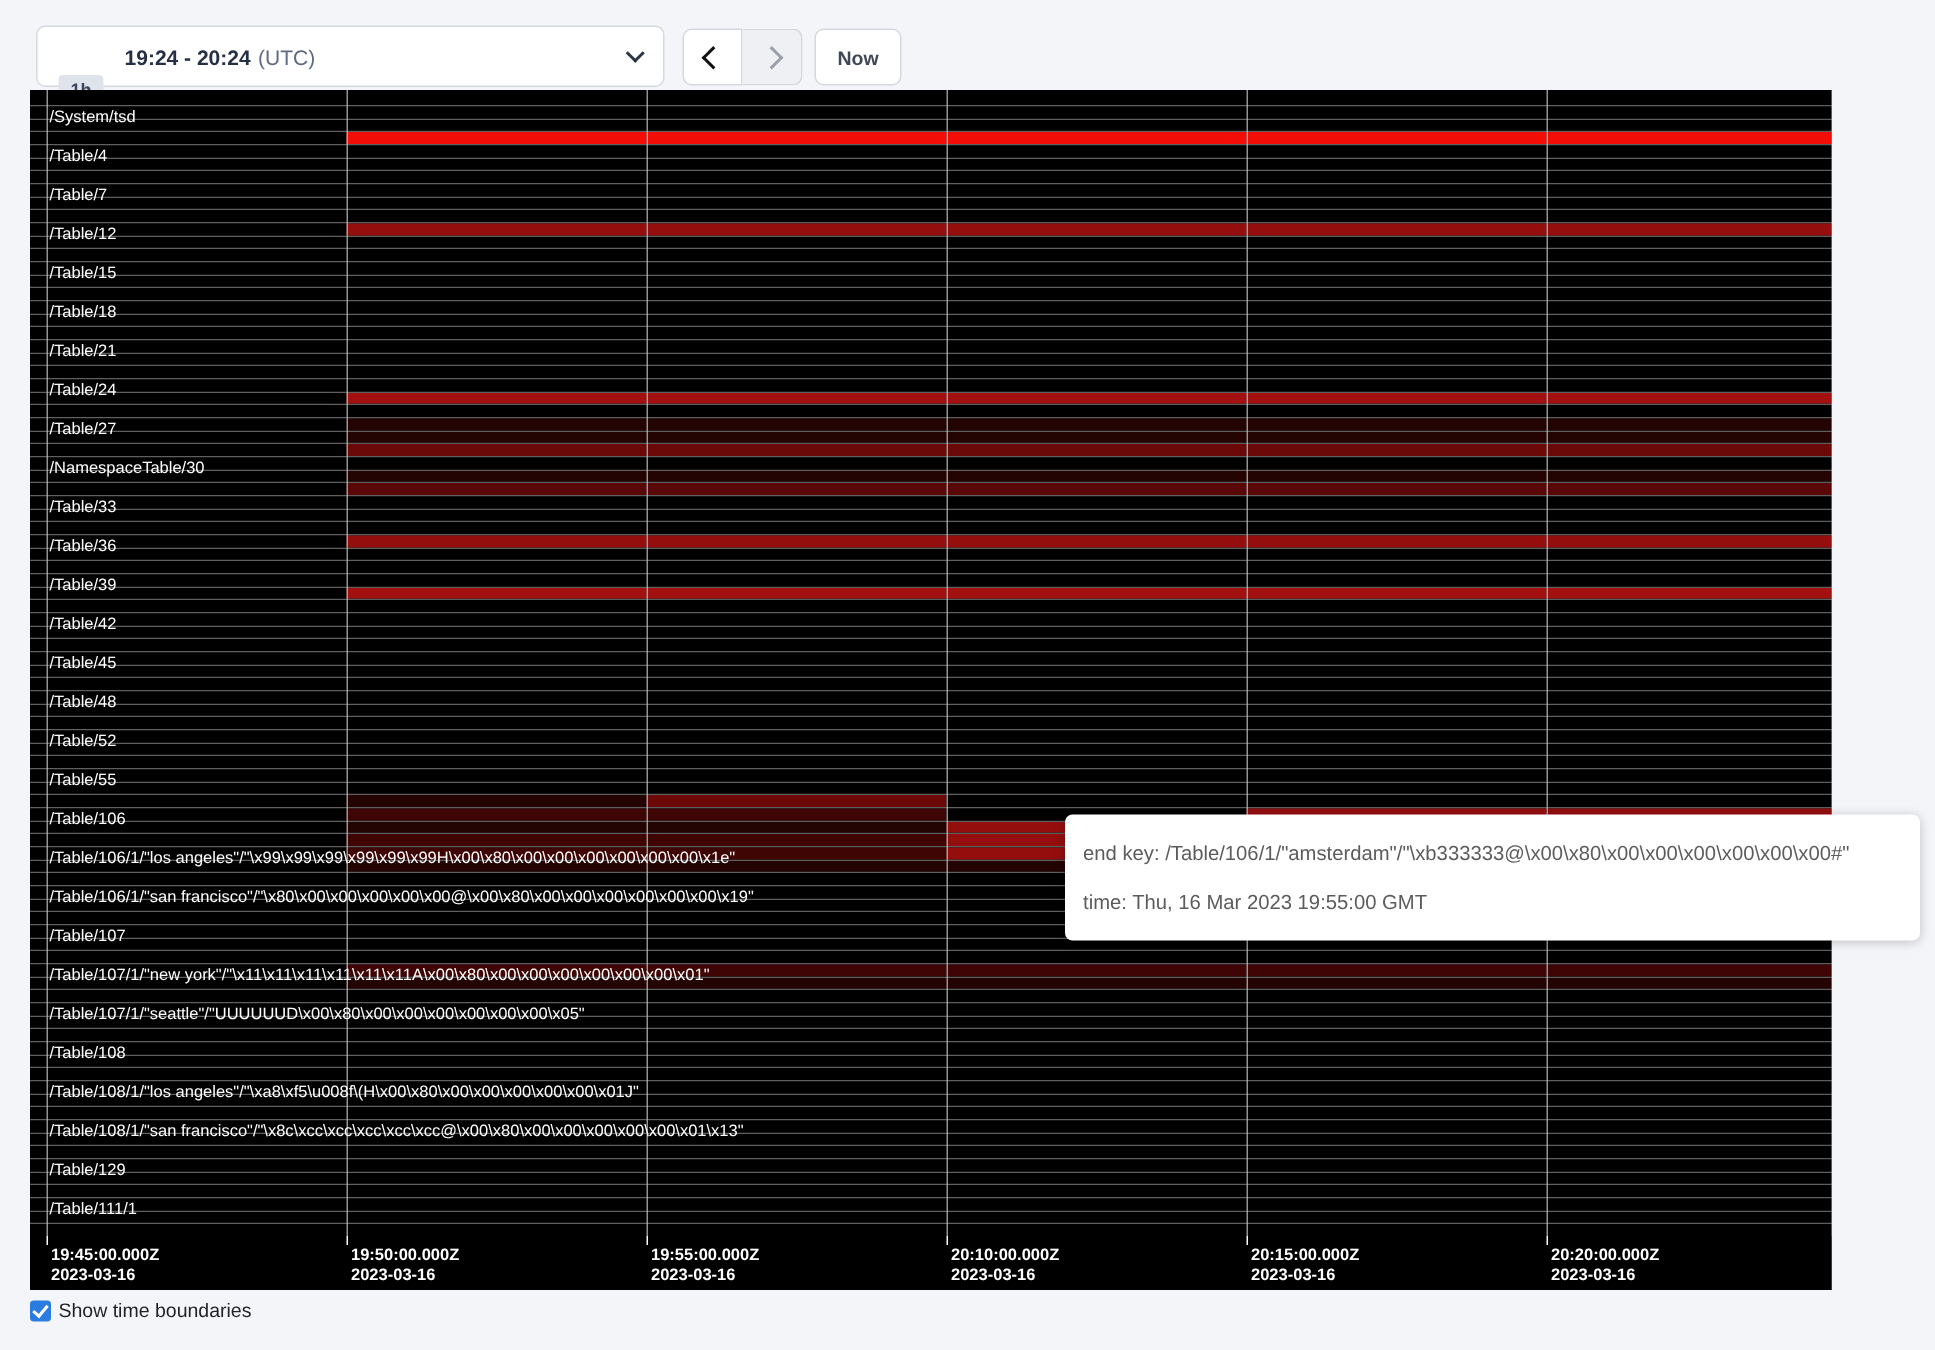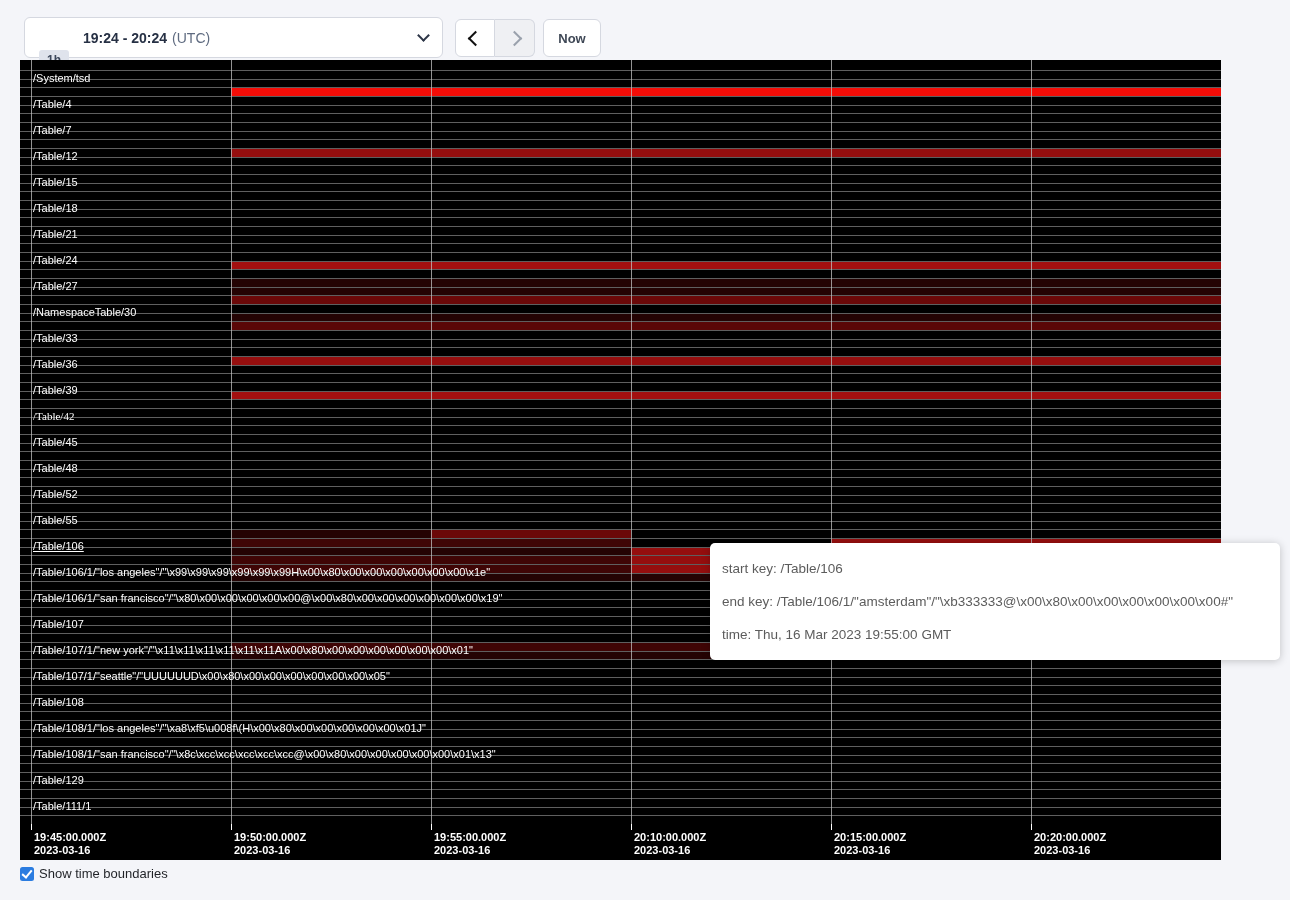--- a/index.html
+++ b/index.html
@@ -873,26 +873,26 @@
       <div class="span-label" style="top: 90px;">/Table/12</div>
       <div class="span-label" style="top: 116px;">/Table/15</div>
       <div class="span-label" style="top: 142px;">/Table/18</div>
       <div class="span-label" style="top: 168px;">/Table/21</div>
       <div class="span-label" style="top: 194px;">/Table/24</div>
       <div class="span-label" style="top: 220px;">/Table/27</div>
       <div class="span-label" style="top: 246px;">/NamespaceTable/30</div>
       <div class="span-label" style="top: 272px;">/Table/33</div>
       <div class="span-label" style="top: 298px;">/Table/36</div>
       <div class="span-label" style="top: 324px;">/Table/39</div>
-      <div class="span-label" style="top: 350px; font-family: Liberation Serif, serif;">/Table/42</div>
+      <div class="span-label" style="top: 350px;">/Table/42</div>
       <div class="span-label" style="top: 376px;">/Table/45</div>
       <div class="span-label" style="top: 402px;">/Table/48</div>
       <div class="span-label" style="top: 428px;">/Table/52</div>
       <div class="span-label" style="top: 454px;">/Table/55</div>
-      <div class="span-label" style="top: 480px; text-decoration: underline;">/Table/106</div>
+      <div class="span-label" style="top: 480px;">/Table/106</div>
       <div class="span-label" style="top: 506px;">/Table/106/1/"los angeles"/"\x99\x99\x99\x99\x99\x99H\x00\x80\x00\x00\x00\x00\x00\x00\x1e"</div>
       <div class="span-label" style="top: 532px;">/Table/106/1/"san francisco"/"\x80\x00\x00\x00\x00\x00@\x00\x80\x00\x00\x00\x00\x00\x00\x19"</div>
       <div class="span-label" style="top: 558px;">/Table/107</div>
       <div class="span-label" style="top: 584px;">/Table/107/1/"new york"/"\x11\x11\x11\x11\x11\x11A\x00\x80\x00\x00\x00\x00\x00\x00\x01"</div>
       <div class="span-label" style="top: 610px;">/Table/107/1/"seattle"/"UUUUUUD\x00\x80\x00\x00\x00\x00\x00\x00\x05"</div>
       <div class="span-label" style="top: 636px;">/Table/108</div>
       <div class="span-label" style="top: 662px;">/Table/108/1/"los angeles"/"\xa8\xf5\u008f\(H\x00\x80\x00\x00\x00\x00\x00\x01J"</div>
       <div class="span-label" style="top: 688px;">/Table/108/1/"san francisco"/"\x8c\xcc\xcc\xcc\xcc\xcc@\x00\x80\x00\x00\x00\x00\x00\x01\x13"</div>
       <div class="span-label" style="top: 714px;">/Table/129</div>
       <div class="span-label" style="top: 740px;">/Table/111/1</div>
@@ -907,21 +907,20 @@
       <div class="tick" style="left: 611px;"></div>
       <div class="tick-label" style="left: 614px;">20:10:00.000Z<div>2023-03-16</div></div>
       <div class="tick" style="left: 811px;"></div>
       <div class="tick-label" style="left: 814px;">20:15:00.000Z<div>2023-03-16</div></div>
       <div class="tick" style="left: 1011px;"></div>
       <div class="tick-label" style="left: 1014px;">20:20:00.000Z<div>2023-03-16</div></div>
     </div>
 </div>
 
 <div class="tooltip" id="tooltip">
-    <div class="tooltip-line">start key: /Table/106</div>
     <div class="tooltip-line">end key: /Table/106/1/"amsterdam"/"\xb333333@\x00\x80\x00\x00\x00\x00\x00\x00#"</div>
     <div class="tooltip-line">time: Thu, 16 Mar 2023 19:55:00 GMT</div>
   </div>
 
 <div class="footer">
   <span class="checkbox">
       <span class="mark"></span>
     </span>
   <span class="footer-label">Show time boundaries</span>
 </div>

